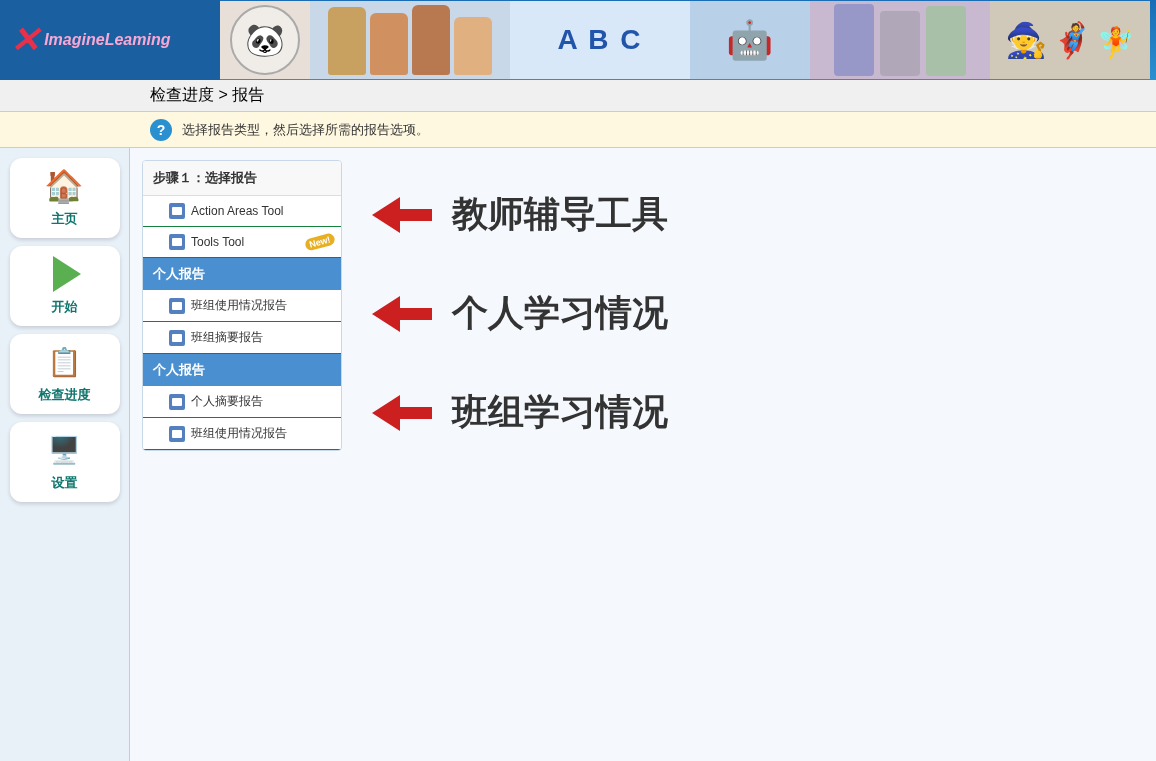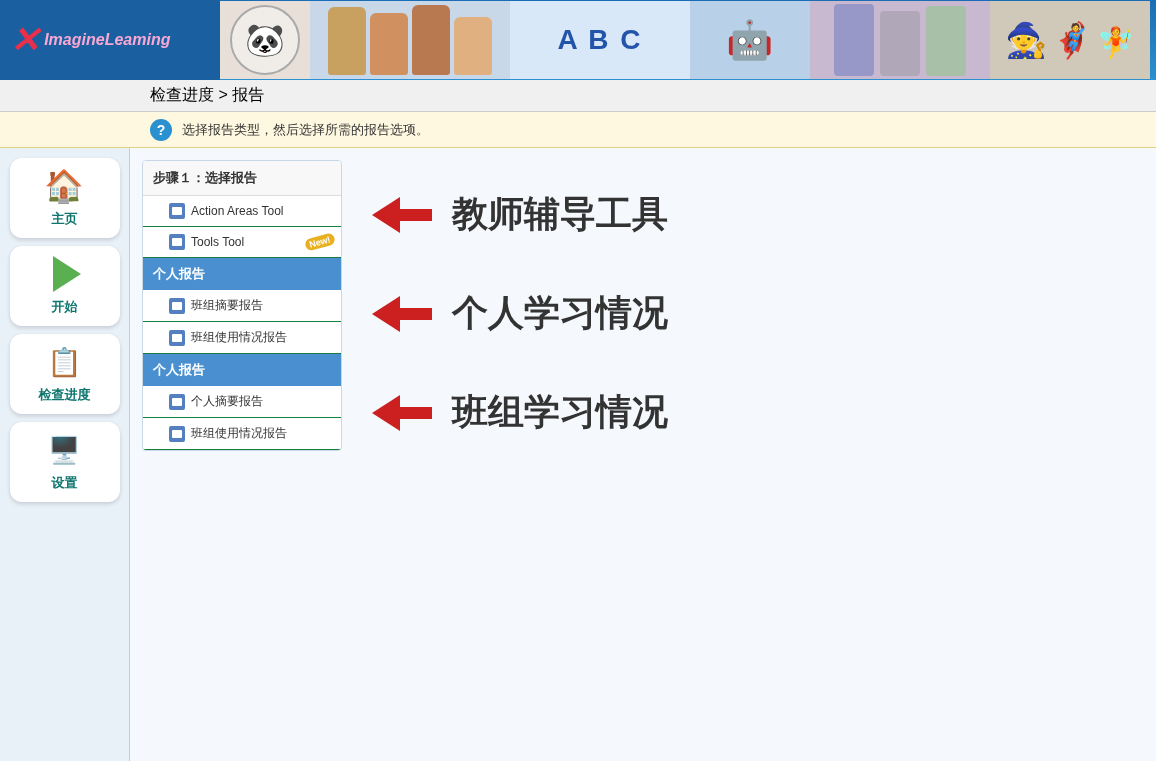--- a/index.html
+++ b/index.html
@@ -391,25 +391,25 @@
       </div>
       <div class="menu-item">
         <div class="menu-icon"></div>
         <span>Tools Tool</span>
         <span class="new-badge">New!</span>
       </div>
 
       <div class="section-header">个人报告</div>
       <div class="menu-item">
         <div class="menu-icon"></div>
+        <span>班组使用情况报告</span>
+      </div>
+      <div class="menu-item">
+        <div class="menu-icon"></div>
         <span>班组摘要报告</span>
-      </div>
-      <div class="menu-item">
-        <div class="menu-icon"></div>
-        <span>班组使用情况报告</span>
       </div>
 
       <div class="section-header">个人报告</div>
       <div class="menu-item">
         <div class="menu-icon"></div>
         <span>个人摘要报告</span>
       </div>
       <div class="menu-item">
         <div class="menu-icon"></div>
         <span>班组使用情况报告</span>

